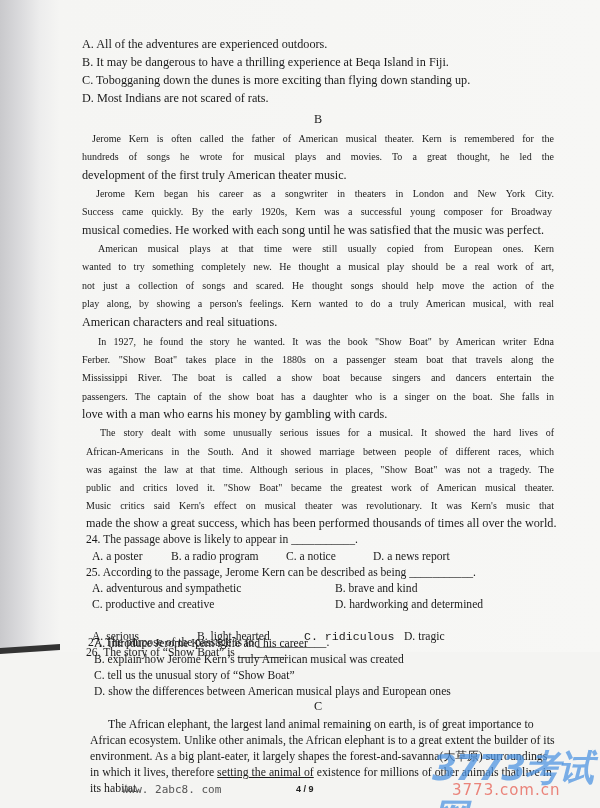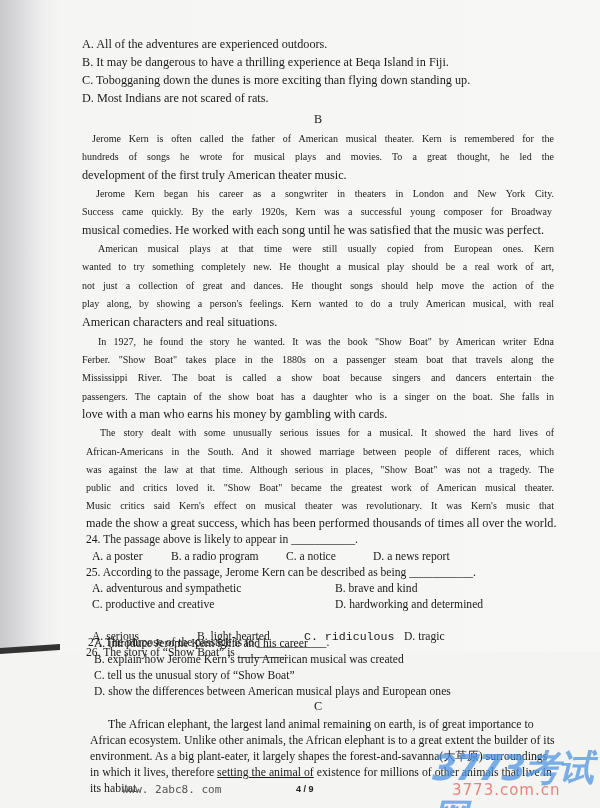--- a/index.html
+++ b/index.html
@@ -50,21 +50,21 @@
     <div class="just" style="left:10px;top:130px;width:462px;">Jerome Kern is often called the father of American musical theater. Kern is remembered for the</div>
     <div class="just" style="left:0;top:148px;width:472px;">hundreds of songs he wrote for musical plays and movies. To a great thought, he led the</div>
     <div class="line" style="left:0;top:167px;">development of the first truly American theater music.</div>
 
     <div class="just" style="left:14px;top:185px;width:458px;">Jerome Kern began his career as a songwriter in theaters in London and New York City.</div>
     <div class="just" style="left:0;top:203px;width:470px;">Success came quickly. By the early 1920s, Kern was a successful young composer for Broadway</div>
     <div class="line" style="left:0;top:222px;">musical comedies. He worked with each song until he was satisfied that the music was perfect.</div>
 
     <div class="just" style="left:16px;top:240px;width:456px;">American musical plays at that time were still usually copied from European ones. Kern</div>
     <div class="just" style="left:0;top:258px;width:472px;">wanted to try something completely new. He thought a musical play should be a real work of art,</div>
-    <div class="just" style="left:0;top:277px;width:472px;">not just a collection of great and dances. He thought songs should help move the action of the</div>
+    <div class="just" style="left:0;top:277px;width:472px;">not just a collection of songs and scared. He thought songs should help move the action of the</div>
     <div class="just" style="left:0;top:295px;width:472px;">play along, by showing a person's feelings. Kern wanted to do a truly American musical, with real</div>
     <div class="line" style="left:0;top:314px;">American characters and real situations.</div>
 
     <div class="just" style="left:16px;top:333px;width:456px;">In 1927, he found the story he wanted. It was the book "Show Boat" by American writer Edna</div>
     <div class="just" style="left:0;top:351px;width:472px;">Ferber. "Show Boat" takes place in the 1880s on a passenger steam boat that travels along the</div>
     <div class="just" style="left:0;top:369px;width:472px;">Mississippi River. The boat is called a show boat because singers and dancers entertain the</div>
     <div class="just" style="left:0;top:388px;width:472px;">passengers. The captain of the show boat has a daughter who is a singer on the boat. She falls in</div>
     <div class="line" style="left:0;top:406px;">love with a man who earns his money by gambling with cards.</div>
 
     <div class="just" style="left:18px;top:406px;width:454px;margin-top:18px;">The story dealt with some unusually serious issues for a musical. It showed the hard lives of</div>

